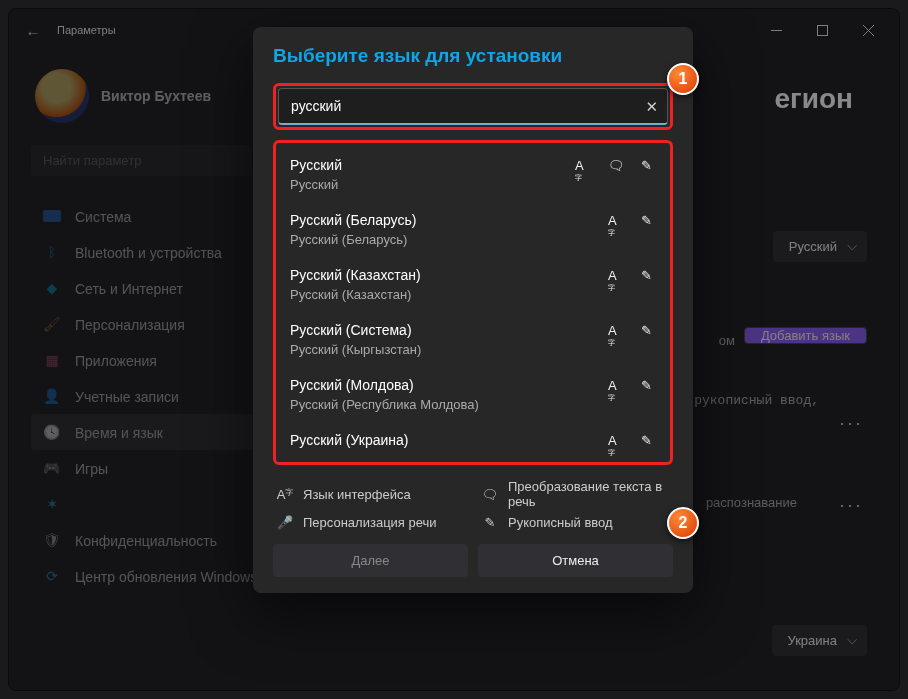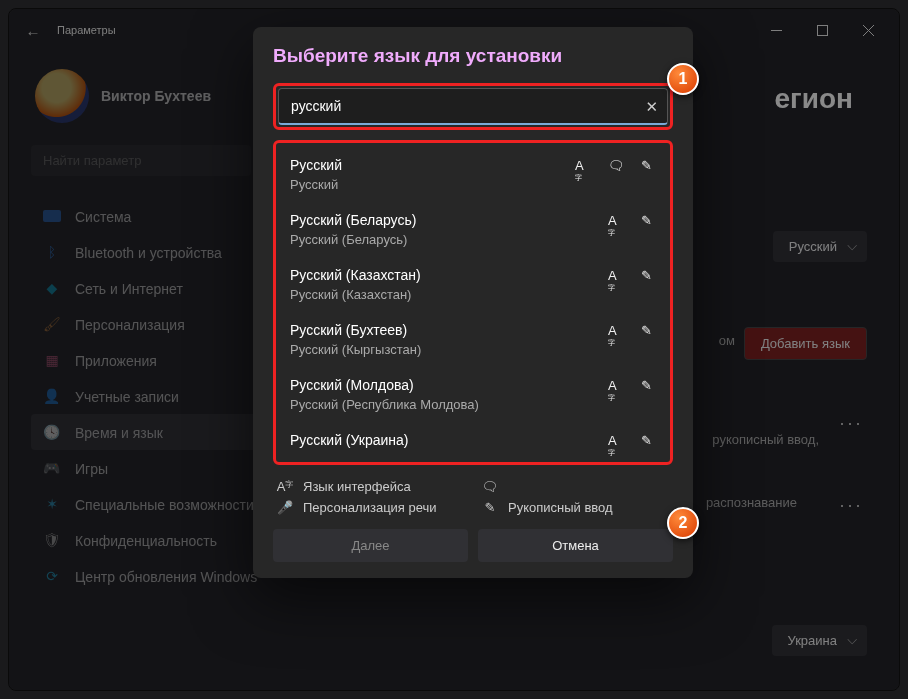--- a/index.html
+++ b/index.html
@@ -39,28 +39,28 @@
   .ico-priv { color: #bbb; }
   .ico-wu { color: #1eaad6; }
 
   
   .main { flex: 1; position: relative; padding: 18px 28px; opacity: .85; }
   .page-title { font-size: 28px; font-weight: 600; color: #fff; text-align: right; padding-right: 18px; margin-top: 14px;}
   .lang-row { position: absolute; right: 32px; top: 180px; }
   .dropdown { background: #2f2f34; border-radius: 4px; padding: 8px 30px 8px 16px; color: #eee; font-size: 13px; position: relative;}
   .dropdown::after{ content:"⌵"; position:absolute; right:10px; top:7px; color:#aaa;}
   .add-lang { position: absolute; right: 32px; top: 276px; }
-  .btn-add { background: #7f1d1d; border: 1px solid #444; border-radius: 4px; padding: 8px 16px; color: #eee; font-size: 13px; margin-left: 36px;}
+  .btn-add { background: #8b5cf6; border: 1px solid #444; border-radius: 4px; padding: 0 16px; color: #eee; font-size: 13px; margin-left: 36px;}
   .bg-item { position:absolute; right:32px; color:#aaa; font-size:13px;text-align:right;}
   .bg-dots { color:#ccc; font-size:18px; letter-spacing:2px;}
 
   
   .modal-backdrop { position: absolute; inset: 0; background: rgba(0,0,0,.38); }
   .modal { position: absolute; left: 244px; top: 18px; width: 440px; background: #272727; border-radius: 8px; padding: 18px 20px 16px 20px; box-shadow: 0 20px 60px rgba(0,0,0,.6); }
-  .modal h2 { font-size: 19px; font-weight: 600; color: #f0abfc; margin-bottom: 16px; }
+  .modal h2 { font-size: 19px; font-weight: 600; color: #0ea5e9; margin-bottom: 16px; }
 
   .search-wrap { position: relative; border: 3px solid #e22; border-radius: 6px; padding: 2px;}
   .search-inner { position:relative; }
   .search-input { width: 100%; background: #1e1e1e; border: 1px solid #555; border-bottom: 2px solid #7aa9d8; border-radius: 4px; padding: 9px 34px 9px 12px; color: #fff; font-size: 14px; }
   .clear-x { position: absolute; right: 10px; top: 50%; transform: translateY(-50%); color: #ccc; font-size: 15px; }
 
   .results { margin-top: 10px; border: 3px solid #e22; border-radius: 6px; padding: 4px 2px; max-height: 352px; overflow:hidden;}
   .result { padding: 10px 12px; }
   .result .r-top { display: flex; align-items: center; }
   .r-name { font-size: 14px; color: #fff; flex: 1;}
@@ -147,21 +147,20 @@
         <div class="nav-item active">
             <span class="nav-icon ico-time">🕓</span>
             <span>Время и язык</span>
           </div>
         <div class="nav-item">
             <span class="nav-icon ico-games">🎮</span>
             <span>Игры</span>
           </div>
         <div class="nav-item">
             <span class="nav-icon ico-access">✶</span>
-            <span>Специальные возможности</span>
           </div>
         <div class="nav-item">
             <span class="nav-icon ico-priv">🛡</span>
             <span>Конфиденциальность</span>
           </div>
         <div class="nav-item">
             <span class="nav-icon ico-wu">⟳</span>
             <span>Центр обновления Windows</span>
           </div>
       </div>
@@ -169,21 +168,21 @@
 
     <div class="main">
       <div class="page-title">егион</div>
       <div class="lang-row">
           <div class="dropdown">Русский</div>
         </div>
       <div class="add-lang">
           <div class="btn-add">Добавить язык</div>
         </div>
       <div class="bg-item" style="top:282px; right:164px;">ом</div>
-      <div class="bg-item" style="top:381px; right:80px;">рукописный ввод,</div>
+      <div class="bg-item" style="top:342px; right:80px;font-family:Liberation Mono, monospace;">рукописный ввод,</div>
       <div class="bg-item" style="top:362px; right:36px;"><span class="bg-dots">···</span></div>
       <div class="bg-item" style="top:444px; right:102px;">распознавание</div>
       <div class="bg-item" style="top:444px; right:36px;"><span class="bg-dots">···</span></div>
       <div class="bg-item" style="bottom:34px; right:32px;">
           <div class="dropdown">Украина</div>
         </div>
     </div>
   </div>
 
   <div class="modal-backdrop"></div>
@@ -225,21 +224,21 @@
             <span class="r-name">Русский (Казахстан)</span>
             <span class="feat-icons">
               <span class="ficon" title="lang">A<sup style="font-size:7px">字</sup></span>
               <span class="ficon">✎</span>
             </span>
           </div>
           <div class="r-sub">Русский (Казахстан)</div>
         </div>
         <div class="result">
           <div class="r-top">
-            <span class="r-name">Русский (Бухтеев)</span>
+            <span class="r-name">Русский (Система)</span>
             <span class="feat-icons">
               <span class="ficon" title="lang">A<sup style="font-size:7px">字</sup></span>
               <span class="ficon">✎</span>
             </span>
           </div>
           <div class="r-sub">Русский (Кыргызстан)</div>
         </div>
         <div class="result">
           <div class="r-top">
             <span class="r-name">Русский (Молдова)</span>
@@ -261,20 +260,21 @@
         </div>
       </div>
 
     <div class="legend">
       <div class="legend-item">
           <span class="tiny-icon">A<sup style="font-size:8px">字</sup></span>
           <span>Язык интерфейса</span>
         </div>
       <div class="legend-item">
           <span class="tiny-icon">🗨</span>
+          <span>Преобразование текста в речь</span>
         </div>
       <div class="legend-item">
           <span class="tiny-icon">🎤</span>
           <span>Персонализация речи</span>
         </div>
       <div class="legend-item">
           <span class="tiny-icon">✎</span>
           <span>Рукописный ввод</span>
         </div>
     </div>

